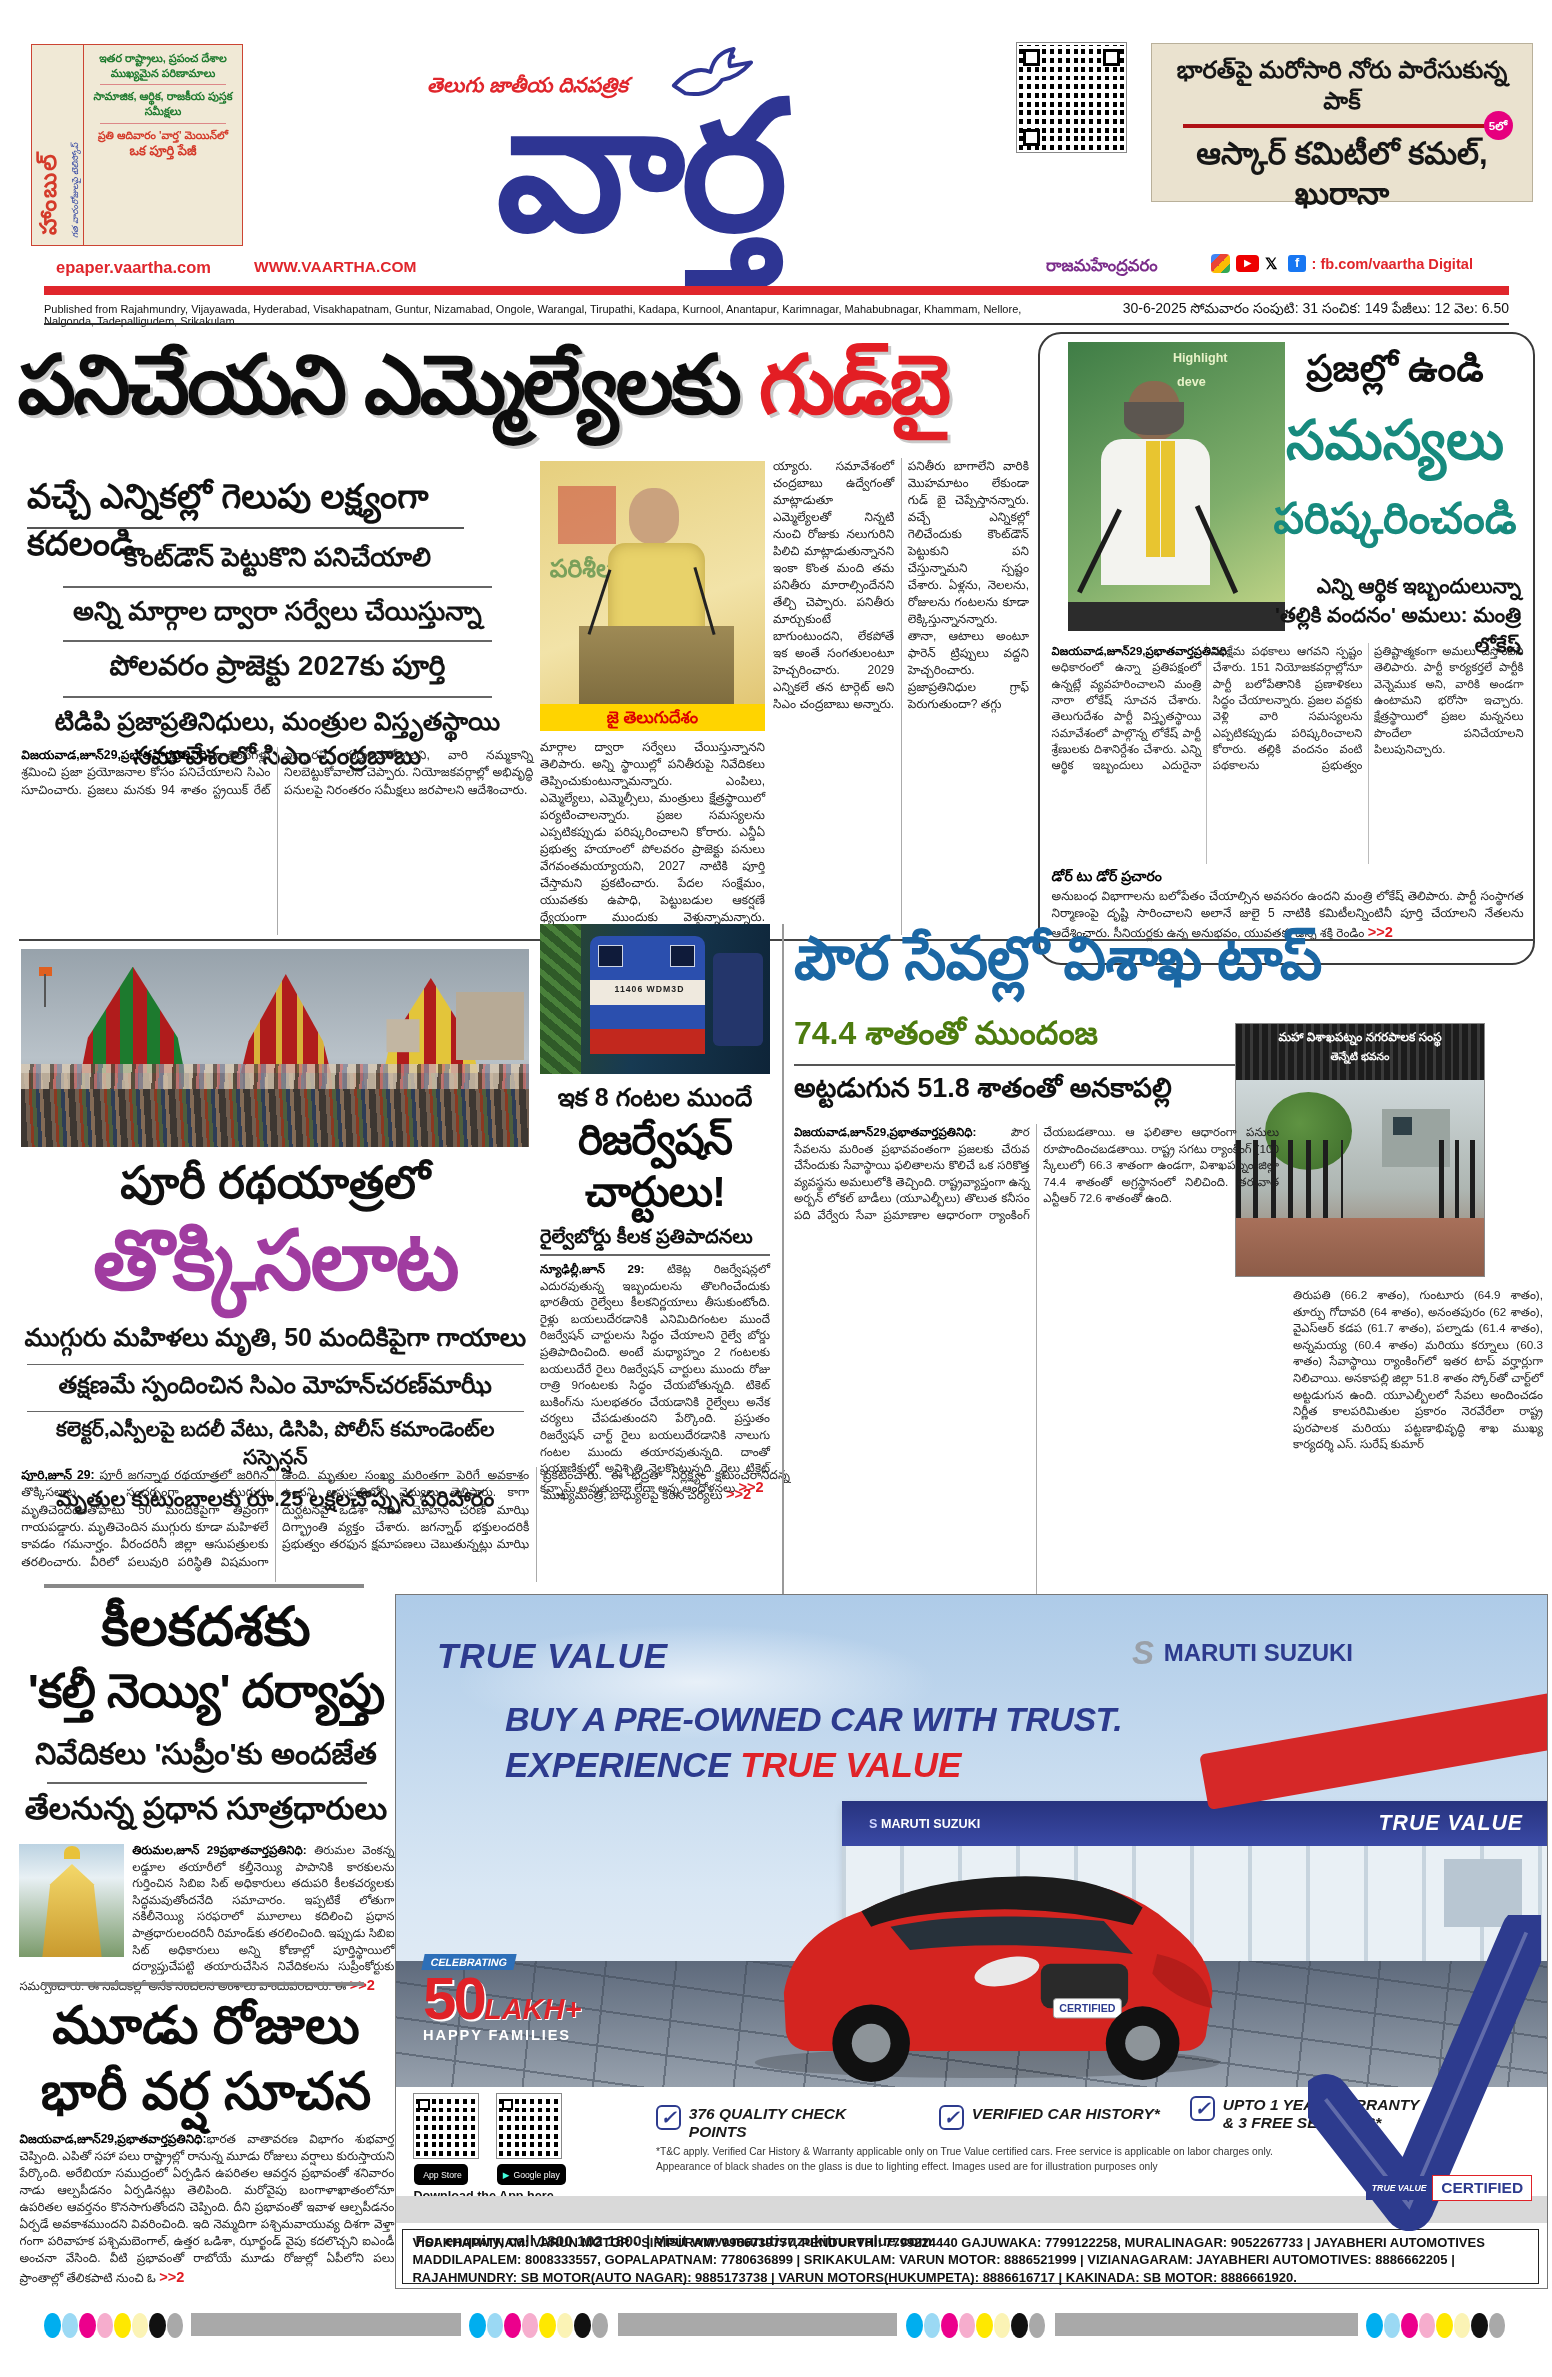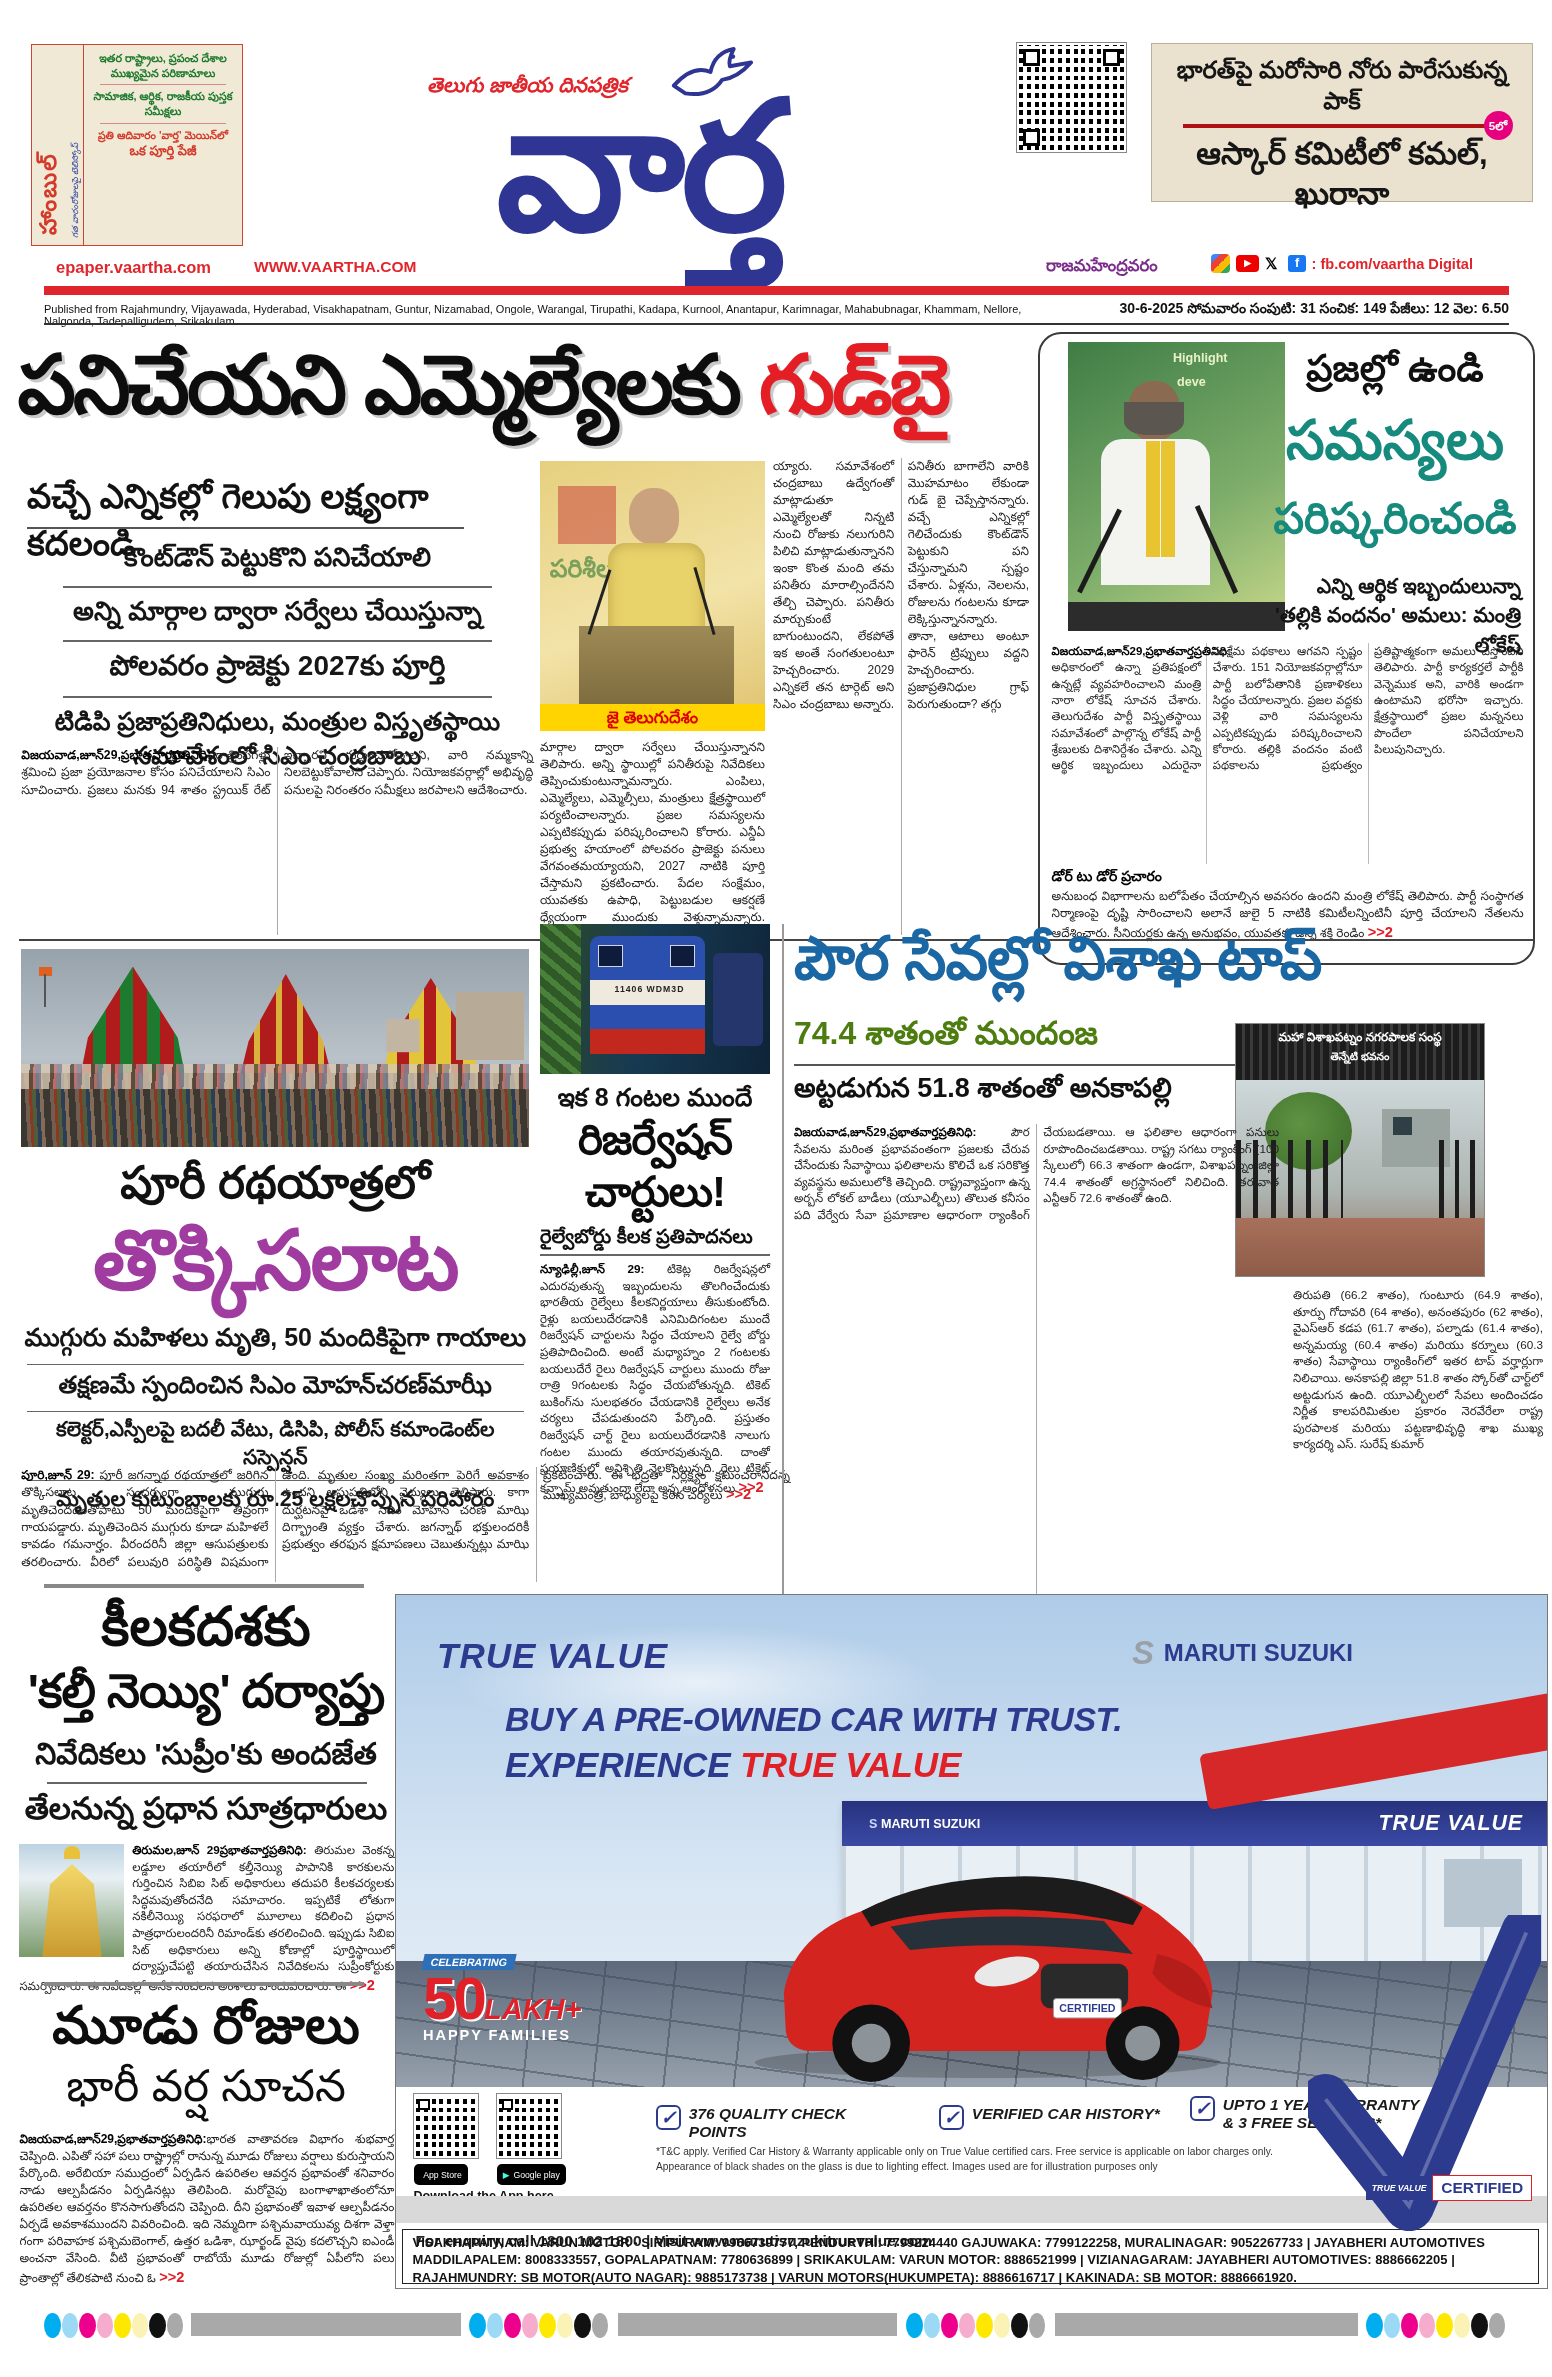--- a/index.html
+++ b/index.html
@@ -82,21 +82,21 @@
   <div class="abs" style="left:1211px;top:254px;display:flex;align-items:center;gap:5.8px;">
     <span style="width:19.4px;height:19.4px;display:inline-block;background:linear-gradient(135deg,#4285f4 25%,#ea4335 25% 50%,#fbbc05 50% 75%,#34a853 75%);border-radius:3.9px;"></span>
     <span style="width:23px;height:16.5px;display:inline-block;background:#e00;border-radius:3.9px;color:#fff;font-size:9.7px;text-align:center;line-height:16.5px;">▶</span>
     <span style="width:17.5px;height:17.5px;display:inline-block;color:#000;font-weight:800;font-size:15.5px;">𝕏</span>
     <span style="width:17.5px;height:17.5px;display:inline-block;background:#1877f2;color:#fff;border-radius:2.9px;font-weight:800;text-align:center;line-height:17.5px;font-size:12.6px;">f</span>
     <span style="font-size:14.6px;font-weight:800;color:#e0262c;">: fb.com/vaartha Digital</span>
   </div>
 
   <div class="abs" style="left:44px;top:286px;width:1465px;height:8.7px;background:#e0262c;"></div>
   <div class="abs" style="left:44px;top:303px;width:980px;font-size:11px;color:#111;">Published from Rajahmundry, Vijayawada, Hyderabad, Visakhapatnam, Guntur, Nizamabad, Ongole, Warangal, Tirupathi, Kadapa, Kurnool, Anantapur, Karimnagar, Mahabubnagar, Khammam, Nellore, Nalgonda, Tadepalligudem, Srikakulam</div>
-  <div class="abs" style="left:1038px;top:300px;width:471px;font-size:14px;font-weight:700;color:#111;text-align:right;">30-6-2025 సోమవారం సంపుటి: 31 సంచిక: 149 పేజీలు: 12 వెల: 6.50</div>
+  <div class="abs" style="left:1038px;top:300px;width:471px;font-size:14px;font-weight:400;color:#111;text-align:right;">30-6-2025 సోమవారం సంపుటి: 31 సంచిక: 149 పేజీలు: 12 వెల: 6.50</div>
   <div class="abs rule" style="left:44px;top:323px;width:1465px;height:1.9px;"></div>
 
   <div class="abs" style="left:17.5px;top:338px;width:1015px;height:128px;white-space:nowrap;font-weight:800;font-size:82px;letter-spacing:-2.9px;text-shadow:2.9px 2.9px 0 #c9c9c9;">
     <span style="color:#0d0d0d;">పనిచేయని ఎమ్మెల్యేలకు </span><span style="color:#e31e24;">గుడ్‌బై</span>
   </div>
 
   <div class="abs" style="left:27px;top:477px;width:505px;font-size:34px;font-weight:800;color:#121212;">వచ్చే ఎన్నికల్లో గెలుపు లక్ష్యంగా కదలండి</div>
   <div class="abs rule" style="left:27px;top:527px;width:437px;height:1.9px;background:#555;"></div>
 
   <div class="abs" style="left:24px;top:536px;width:507px;text-align:center;">
@@ -250,21 +250,21 @@
   <div class="abs bt" style="left:19.4px;top:1842px;width:375px;height:134px;font-size:11.7px;">
     <span style="float:left;width:105px;height:113px;margin:1.9px 7.8px 1.9px 0;background:linear-gradient(#bcd3e2,#e8f0f4 30%,#7a9a6a);position:relative;display:block;overflow:hidden;">
       <span style="position:absolute;left:13.6px;bottom:0;width:78px;height:93px;background:linear-gradient(#f4d86a,#c99a2e);clip-path:polygon(50% 0,78% 22%,88% 100%,12% 100%,22% 22%);display:block;"></span>
       <span style="position:absolute;left:45px;top:1.9px;width:15.5px;height:13.6px;background:#e8c23a;border-radius:50% 50% 0 0;display:block;"></span>
     </span>
     <b>తిరుమల,జూన్ 29ప్రభాతవార్తప్రతినిధి:</b> <span>తిరుమల వెంకన్న లడ్డూల తయారీలో కల్తీనెయ్యి పాపానికి కారకులను గుర్తించిన సిబిఐ సిట్ అధికారులు తదుపరి కీలకచర్యలకు సిద్ధమవుతోందనేది సమాచారం. ఇప్పటికే లోతుగా నకిలీనెయ్యి సరఫరాలో మూలాలు కదిలించి ప్రధాన పాత్రధారులందరినీ రిమాండ్‌కు తరలించింది. ఇప్పుడు సిబిఐ సిట్ అధికారులు అన్ని కోణాల్లో పూర్తిస్థాయిలో దర్యాప్తుచేపట్టి తయారుచేసిన నివేదికలను సుప్రీంకోర్టుకు సమర్పించారు. ఈ నివేదికల్లో అనేక సంచలన అంశాలు పొందుపరిచారు. ఈ</span> <span class="cont">&gt;&gt;2</span>
   </div>
   <div class="abs" style="left:44px;top:1982px;width:320px;height:3.9px;background:#888;"></div>
 
   <div class="abs tc" style="left:17.5px;top:1995px;width:377px;font-size:52px;font-weight:800;color:#0d0d0d;">మూడు రోజులు</div>
-  <div class="abs tc" style="left:17.5px;top:2061px;width:377px;font-size:44px;font-weight:400;color:#0d0d0d;">భారీ వర్ష సూచన</div>
+  <div class="abs tc" style="left:17.5px;top:2061px;width:377px;font-size:52px;font-weight:700;color:#0d0d0d;">భారీ వర్ష సూచన</div>
   <div class="abs bt" style="left:19.4px;top:2131px;width:375px;height:177px;font-size:12px;">
     <b>విజయవాడ,జూన్29,ప్రభాతవార్తప్రతినిధి:</b><span>భారత వాతావరణ విభాగం శుభవార్త చెప్పింది. ఎపితో సహా పలు రాష్ట్రాల్లో రానున్న మూడు రోజులు వర్షాలు కురుస్తాయని పేర్కొంది. అరేబియా సముద్రంలో ఏర్పడిన ఉపరితల ఆవర్తన ప్రభావంతో శనివారం నాడు ఆల్పపీడనం ఏర్పడినట్లు తెలిపింది. మరోవైపు బంగాళాఖాతంలోనూ ఉపరితల ఆవర్తనం కొనసాగుతోందని చెప్పింది. దీని ప్రభావంతో ఇవాళ ఆల్పపీడనం ఏర్పడే అవకాశముందని వివరించింది. ఇది నెమ్మదిగా పశ్చిమవాయువ్య దిశగా వెళ్తా గంగా పరివాహక పశ్చిమబెంగాల్, ఉత్తర ఒడిశా, ఝార్ఖండ్ వైపు కదలొచ్చని ఐఎండీ అంచనా వేసింది. వీటి ప్రభావంతో రాబోయే మూడు రోజుల్లో ఏపీలోని పలు ప్రాంతాల్లో తేలికపాటి నుంచి ఓ</span> <span class="cont">&gt;&gt;2</span>
   </div>
 
   <div class="abs" style="left:395px;top:1594px;width:1153px;height:695px;border:1.9px solid #777;background:#fff;overflow:hidden;">
     <div style="position:absolute;left:0;top:0;width:100%;height:492px;background:linear-gradient(#aecbe8,#d9e7f4 60%,#e8eef4);"></div>
     <div style="position:absolute;left:58px;top:29px;width:485px;height:116px;background:radial-gradient(ellipse,#ffffffaa,transparent 70%);"></div>
 
     <div class="abs" style="left:41px;top:41px;font-size:35px;font-weight:800;font-style:italic;color:#2d3b8e;letter-spacing:1px;">TRUE VALUE</div>
     <div class="abs" style="left:736px;top:39px;display:flex;align-items:center;gap:9.7px;">

